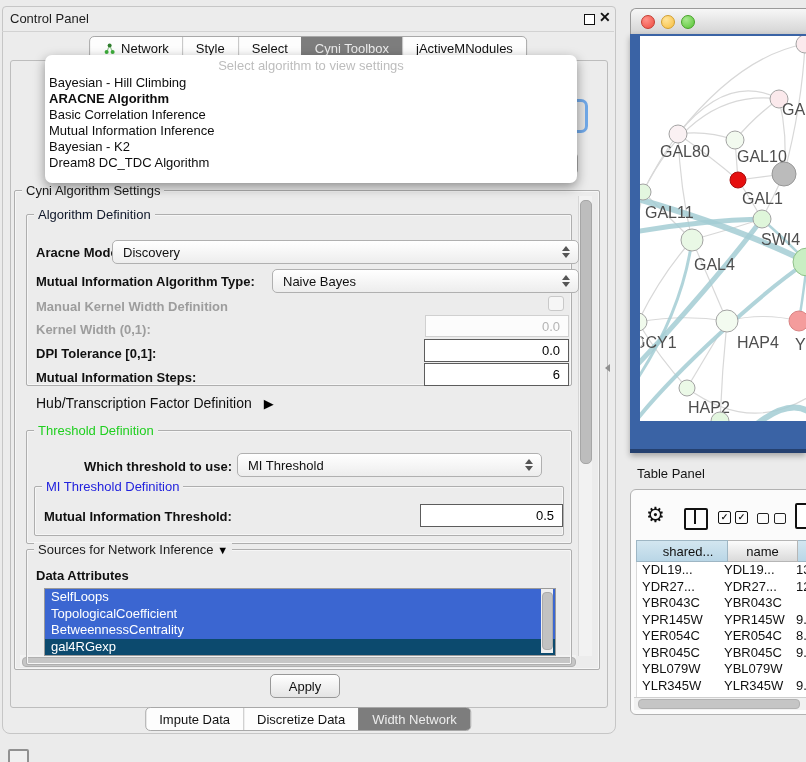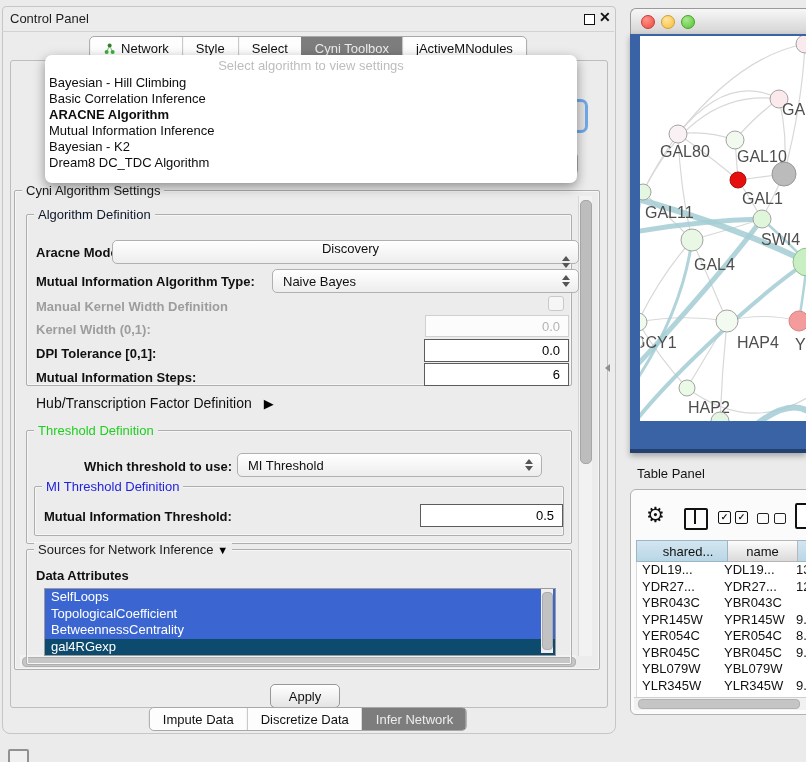--- a/index.html
+++ b/index.html
@@ -66,21 +66,21 @@
   .list-vthumb{left:542px;top:592px;width:9px;height:56px;background:#c2c2c2;border-radius:4px;border:1px solid #ababab;}
 
   
   .v-scroll{left:578px;top:196px;width:13px;height:460px;background:#f2f2f2;border-left:1px solid #d6d6d6;}
   .v-thumb{left:580px;top:200px;width:10px;height:262px;background:#bdbdbd;border:1px solid #a6a6a6;border-radius:5px;}
   .h-scroll{left:20px;top:655px;width:556px;height:12px;background:#f2f2f2;}
   .h-thumb{left:22px;top:657px;width:552px;height:8px;background:#c6c6c6;border:1px solid #b0b0b0;border-radius:4px;}
 
   .apply-btn{left:270px;top:674px;width:68px;height:22px;border:1px solid #989898;border-radius:5px;
              background:linear-gradient(#ffffff,#e4e4e4);display:flex;align-items:center;justify-content:center;
-             font-size:13px;color:#111;margin-top:10px;}
+             font-size:13px;color:#111;}
 
   
   .popup{left:45px;top:55px;width:532px;height:126px;background:#fff;border-radius:7px;
          box-shadow:0 4px 12px rgba(0,0,0,.40);z-index:10;padding-top:2px;}
   .popup .hint{text-align:center;color:#bdbdbd;font-size:13px;height:18px;line-height:18px;}
   .popup .item{padding-left:4px;font-size:13px;height:16px;line-height:16px;color:#0d0d0d;white-space:nowrap;}
   .popup .item.bold{font-weight:bold;}
   .ghost-blue{left:556px;top:99px;width:26px;height:28px;border:3px solid #70a8e8;border-radius:7px;background:#e3e3e3;z-index:5;}
   .ghost-combo{left:542px;top:152px;width:34px;height:21px;border:1px solid #a8a8a8;border-radius:5px;background:#f2f2f2;z-index:5;}
 
@@ -170,21 +170,21 @@
   <span class="abs legend lg-settings">Cyni Algorithm Settings</span>
   <div class="abs v-scroll"></div>
   <div class="abs v-thumb"></div>
   <div class="abs h-scroll"></div>
   <div class="abs h-thumb"></div>
 
   <div class="abs groupbox algdef-box"></div>
   <span class="abs legend lg-algdef">Algorithm Definition</span>
 
   <span class="abs lbl" style="left:36px;top:245px;">Aracne Mode:</span>
-  <div class="abs combo" style="left:112px;top:240px;width:455px;flex-direction:column;">
+  <div class="abs combo" style="left:112px;top:240px;width:455px;">
     <span>Discovery</span>
     <span class="spin">
         <i class="up"></i>
         <i class="dn"></i>
       </span>
   </div>
 
   <span class="abs lbl" style="left:36px;top:274px;">Mutual Information Algorithm Type:</span>
   <div class="abs combo" style="left:272px;top:269px;width:295px;">
     <span>Naive Bayes</span>
@@ -256,29 +256,29 @@
   </div>
 
   <div class="abs tabs-bottom tabstrip" id="tabs-bottom">
       <div class="tab">
         <span>Impute Data</span>
       </div>
       <div class="tab">
         <span>Discretize Data</span>
       </div>
       <div class="tab sel">
-        <span>Infer Network</span>
+        <span>Width Network</span>
       </div>
     </div>
 
   <div class="abs popup" id="algo-popup">
     <div class="hint">Select algorithm to view settings</div>
   <div class="item">Bayesian - Hill Climbing</div>
+      <div class="item bold">ARACNE Algorithm</div>
       <div class="item">Basic Correlation Inference</div>
-      <div class="item bold">ARACNE Algorithm</div>
       <div class="item">Mutual Information Inference</div>
       <div class="item">Bayesian - K2</div>
       <div class="item">Dream8 DC_TDC Algorithm</div>
     </div>
 
   <div class="abs divider-arrow"></div>
 
   <div class="abs net-titlebar"></div>
   <div class="abs lights">
     <span class="light red"></span>

